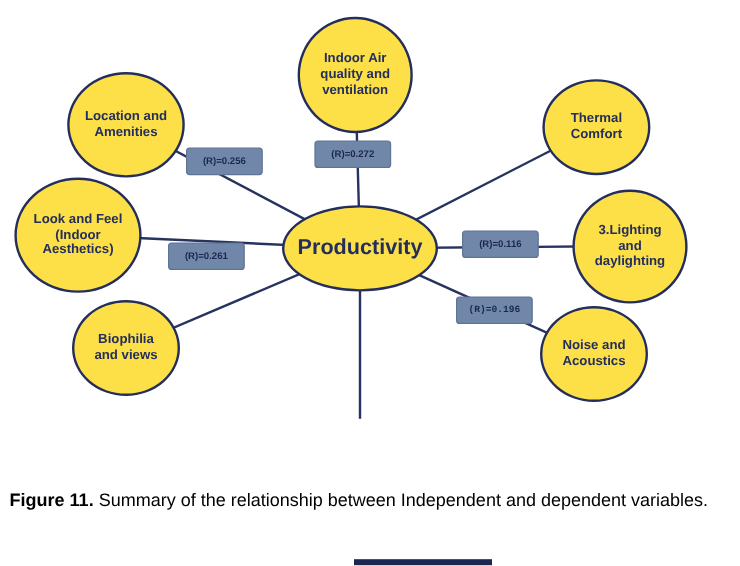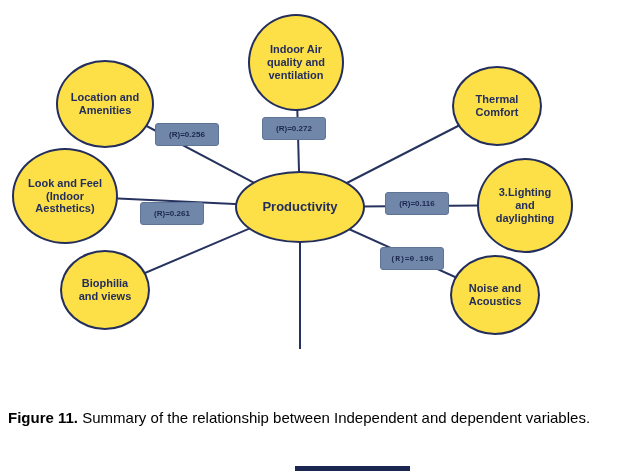--- a/index.html
+++ b/index.html
@@ -28,21 +28,21 @@
     background:#fde047;
     border:2.5px solid #232e5c;
     border-radius:50%;
     color:#232e5c;
     font-weight:bold;font-size:11px;line-height:1.18;
     display:flex;align-items:center;justify-content:center;
     text-align:center;
     box-sizing:border-box;
     padding:4px 10px;
   }
-  .n-center   {left:235px;top:171px;width:130px;height:72px;font-size:13px;}
+  .n-center   {left:235px;top:171px;width:130px;height:72px;font-size:18px;}
   .n-indoor   {left:248px;top:14px;width:96px;height:97px;}
   .n-location {left:56px; top:60px;width:98px;height:88px;justify-content:flex-end;}
   .n-thermal  {left:452px;top:66px;width:90px;height:80px;}
   .n-look     {left:12px; top:148px;width:106px;height:96px;}
   .n-lighting {left:477px;top:158px;width:96px;height:95px;}
   .n-biophilia{left:60px; top:250px;width:90px;height:80px;}
   .n-noise    {left:450px;top:255px;width:90px;height:80px;}
   .n-office   {left:258px;top:310px;width:84px;height:78px;}
 
   .b-indoor   {left:262px;top:117px;}

